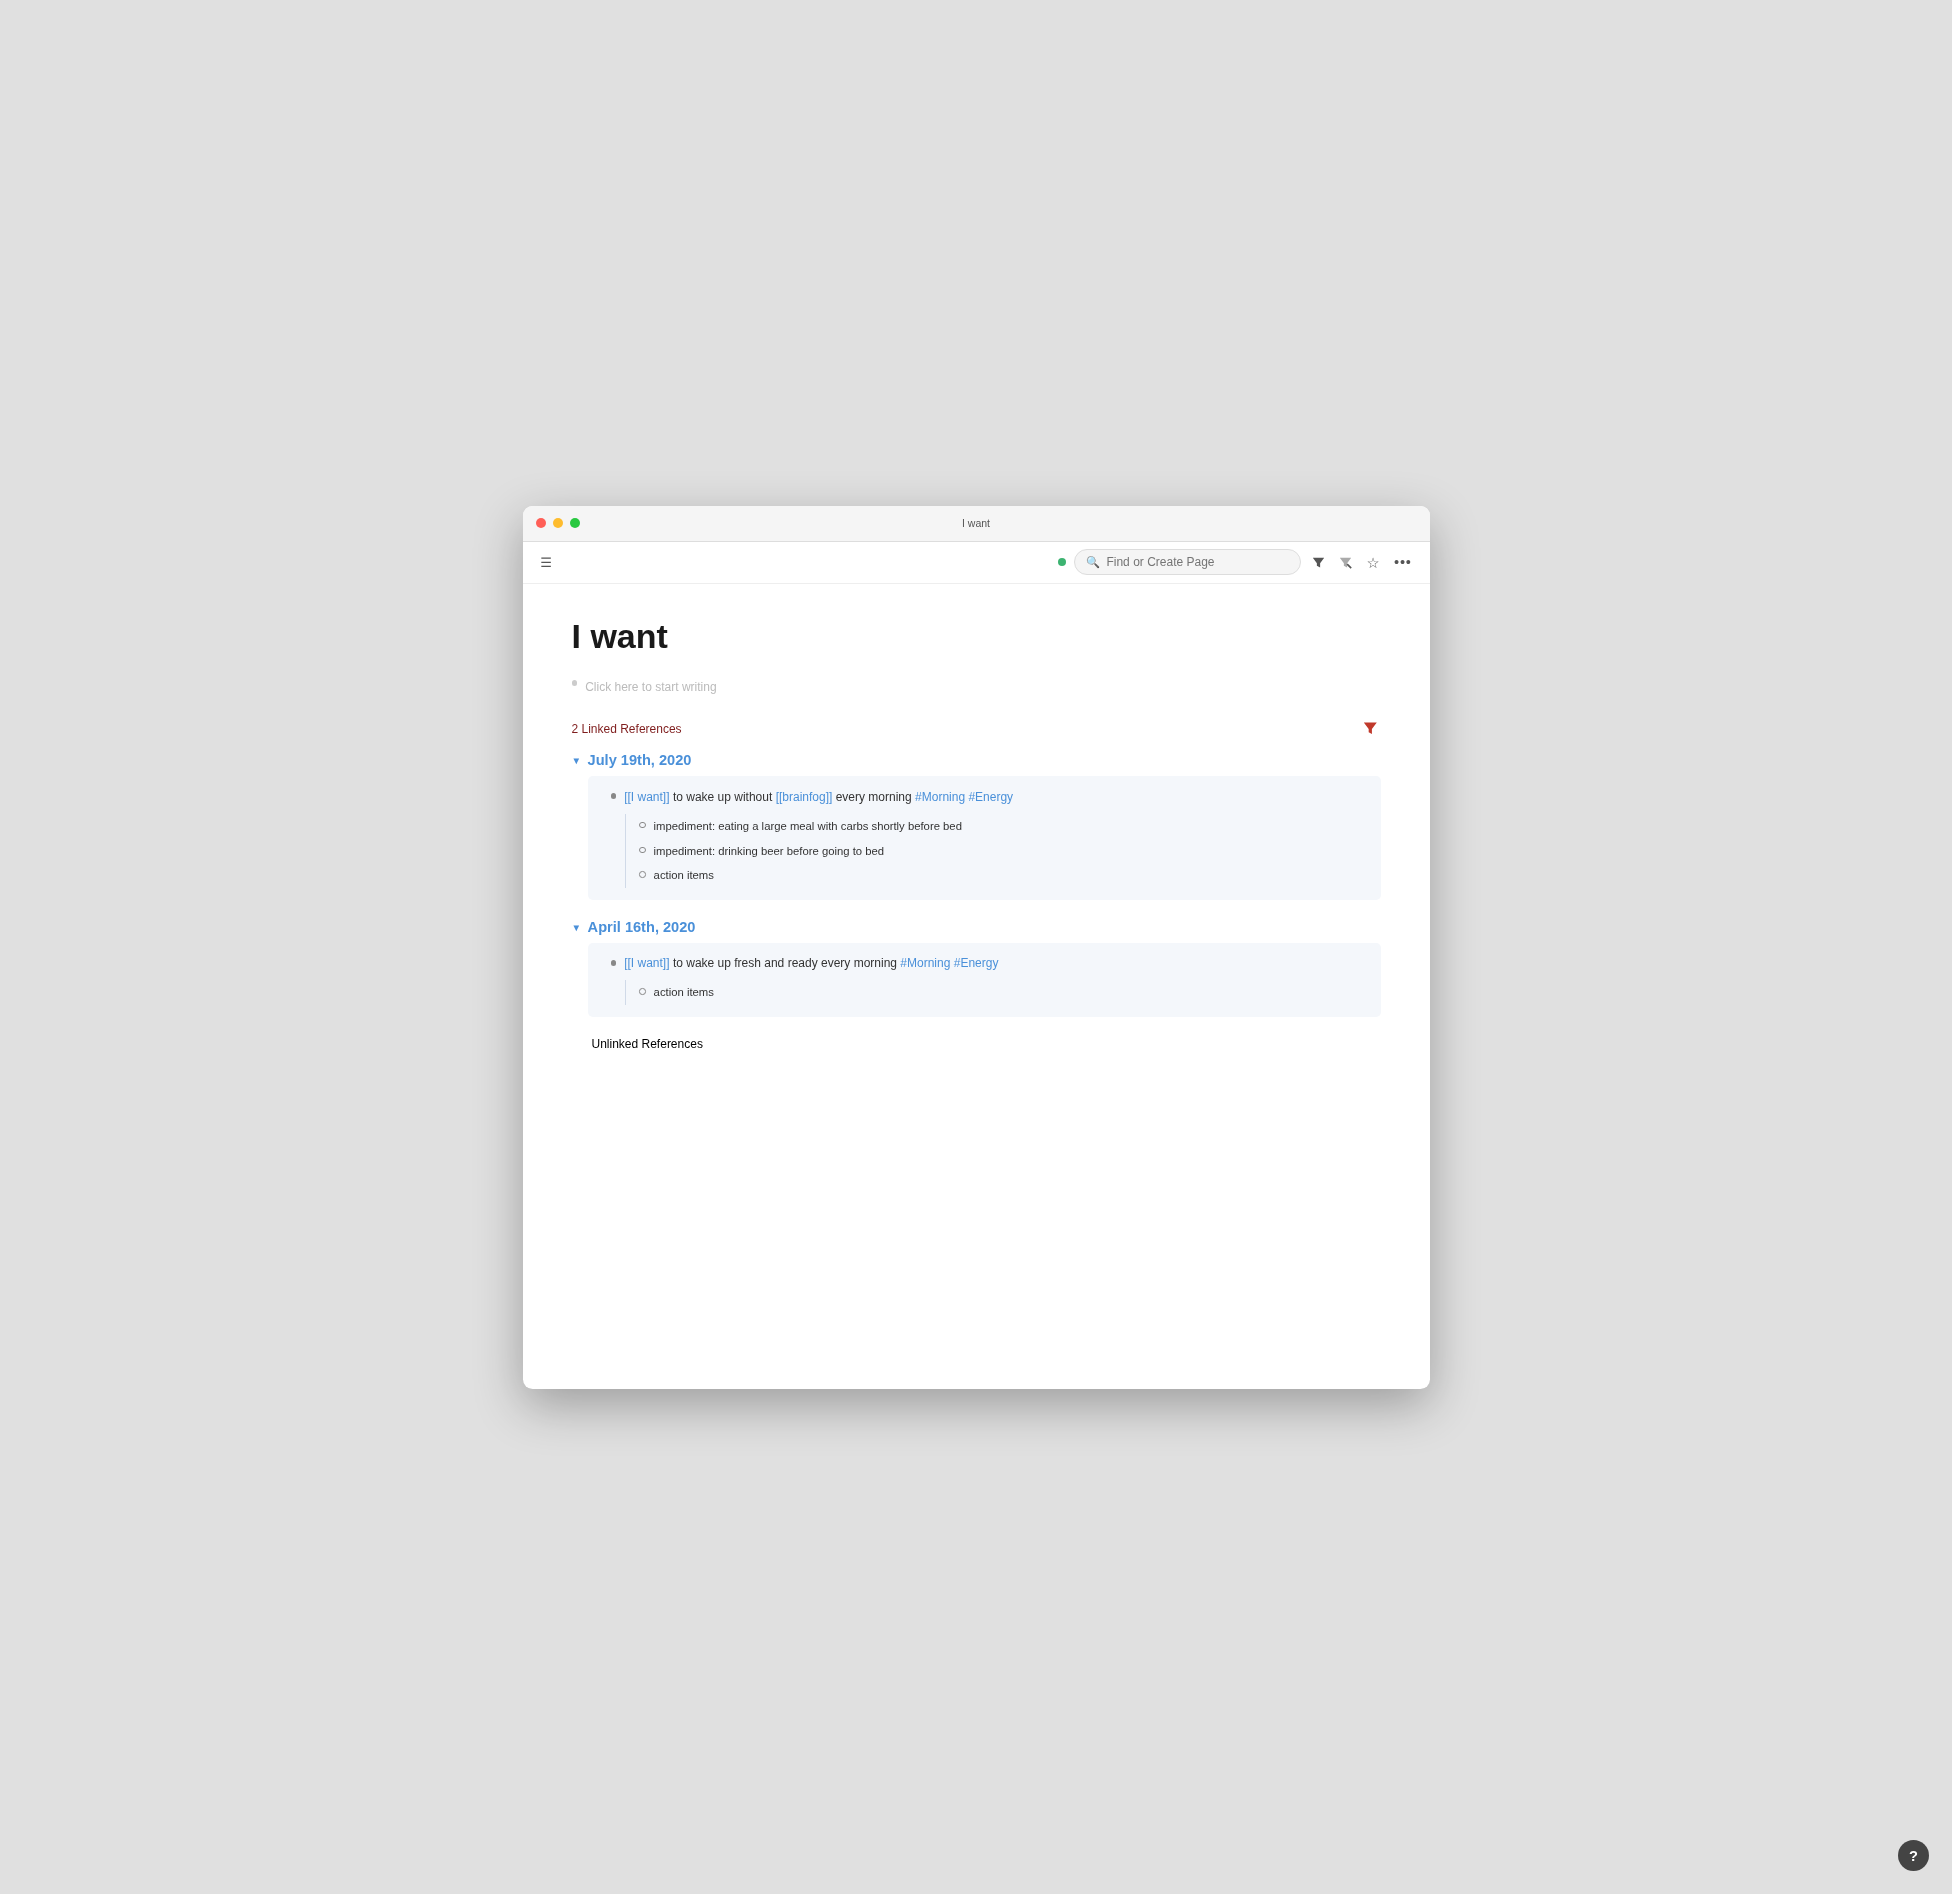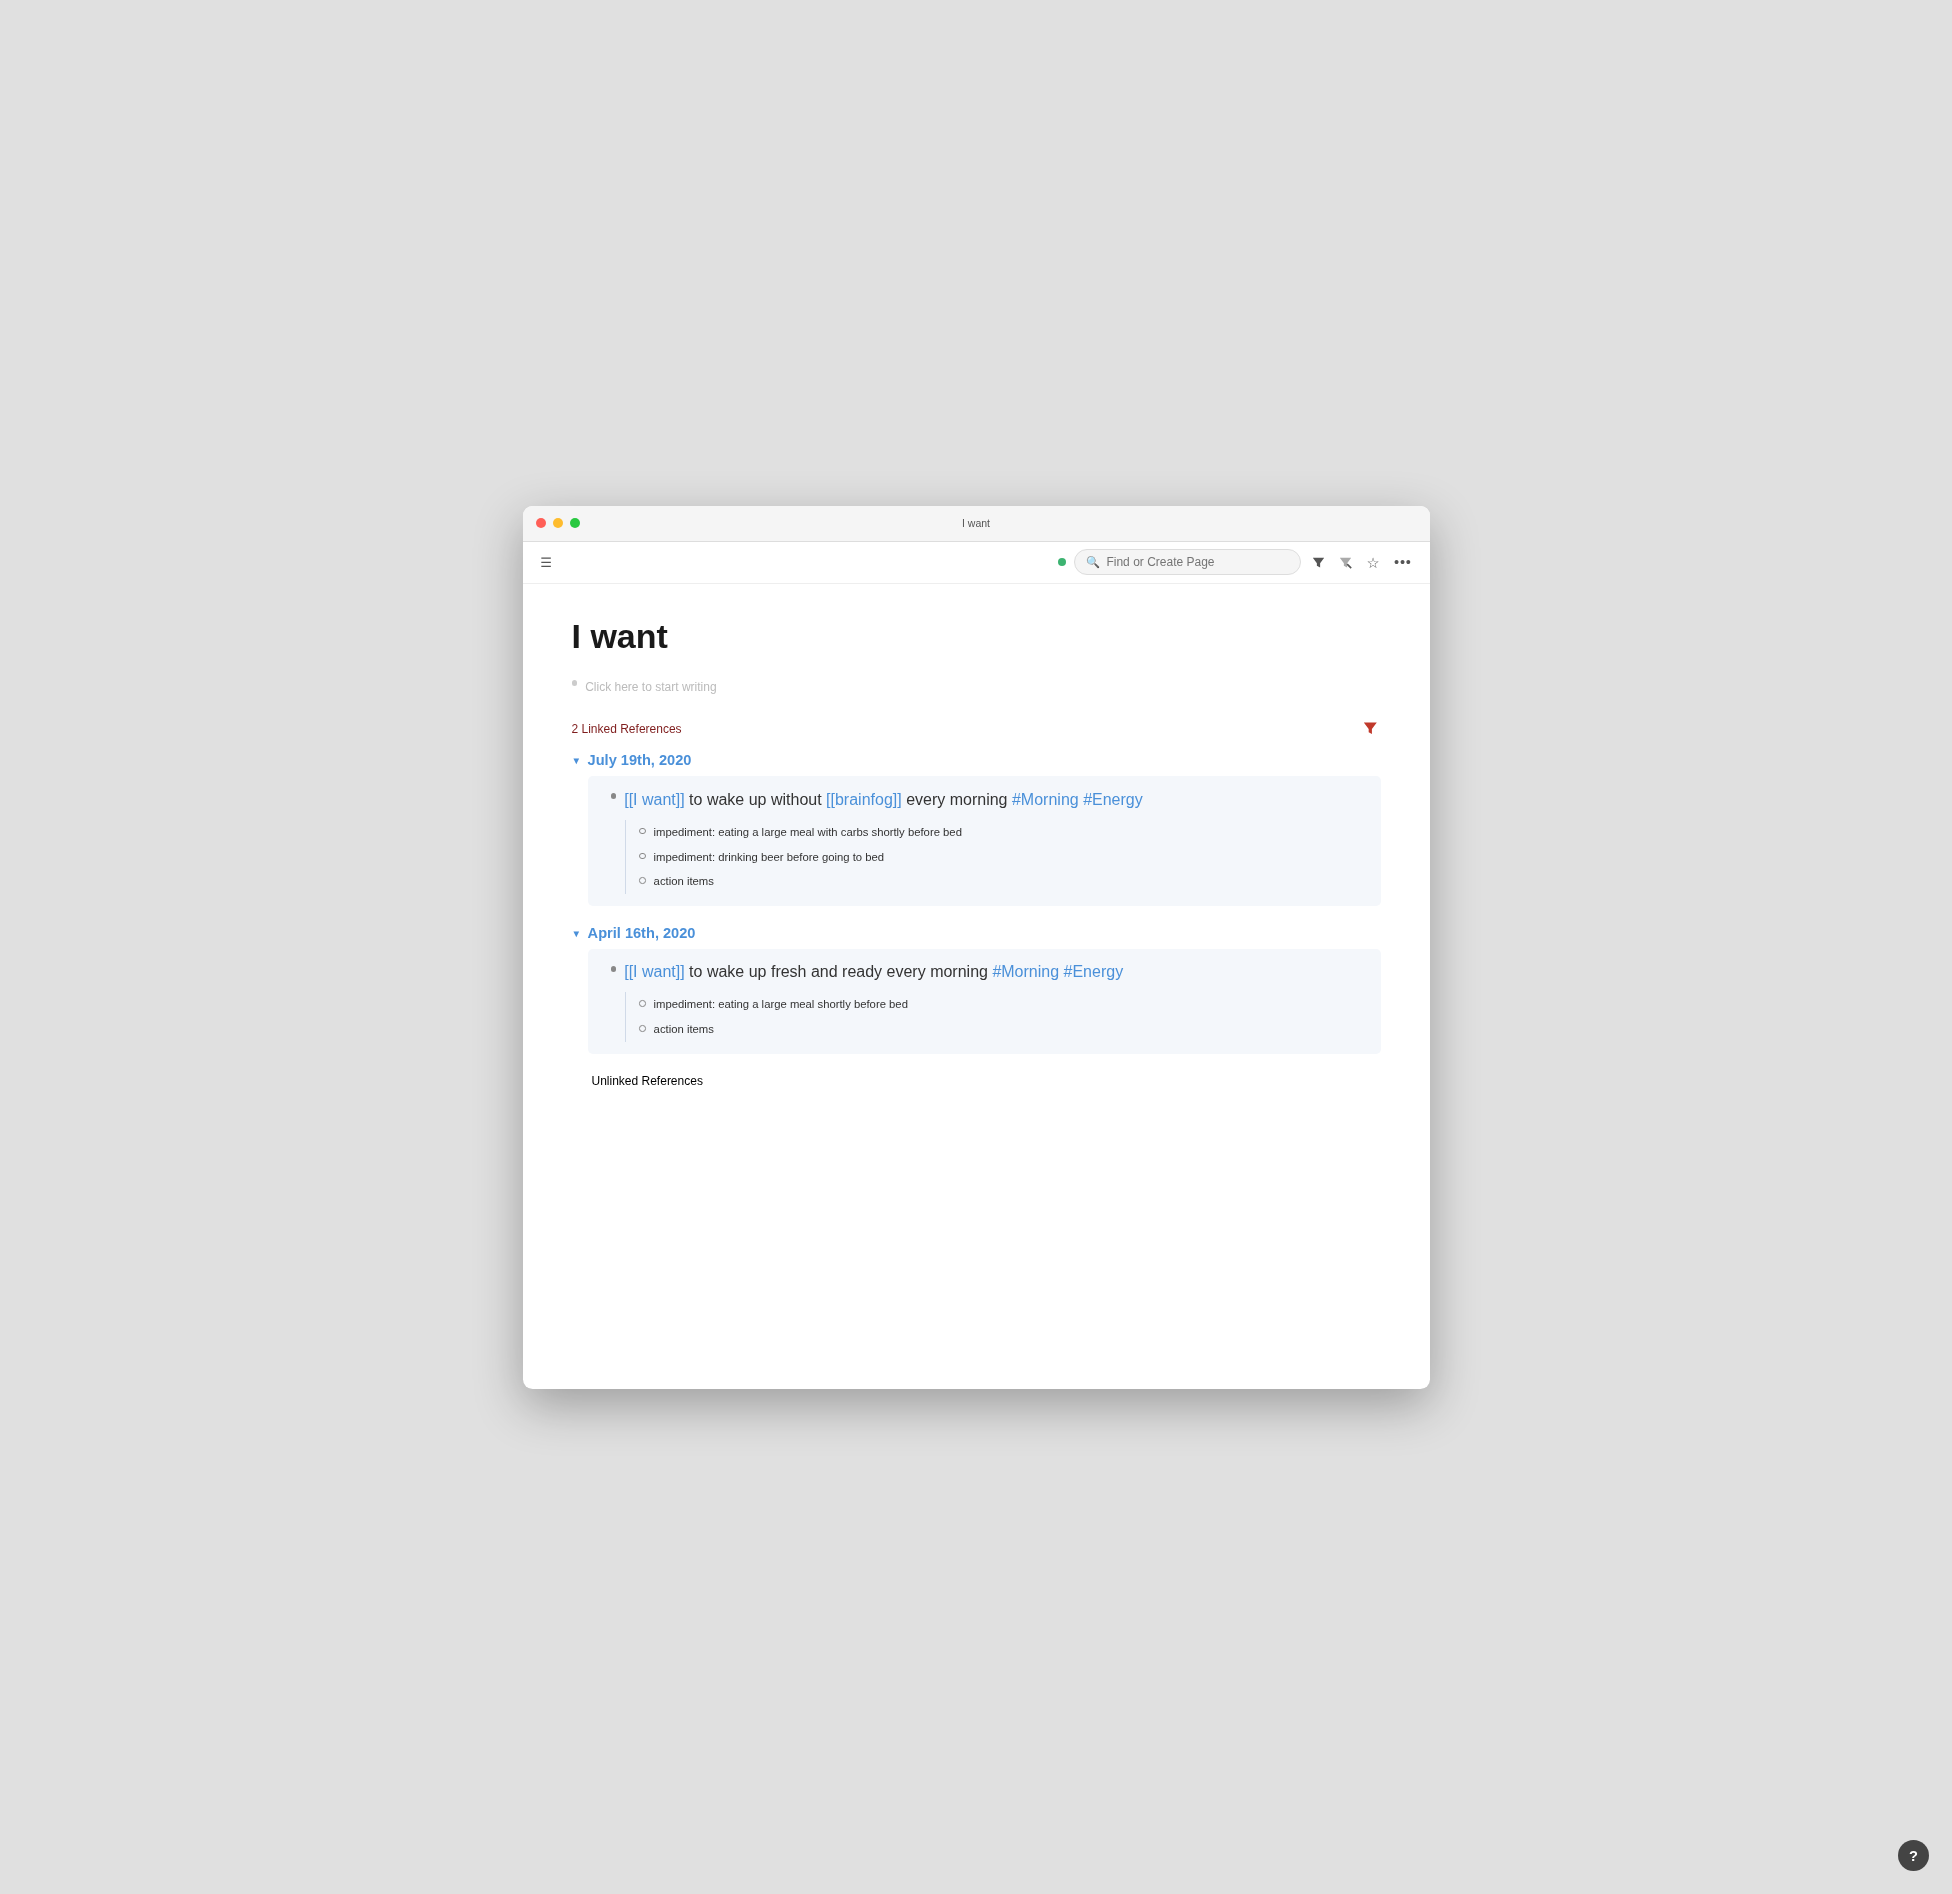--- a/index.html
+++ b/index.html
@@ -204,21 +204,21 @@
       border-radius: 4.9px;
       padding: 11.3px 14.6px 11.3px 23px;
       margin-left: 16px;
     }
 
     .ref-main-bullet {
       display: flex;
       align-items: flex-start;
       gap: 8px;
       margin-bottom: 8px;
-      font-size: 16px;
+      font-size: 12px;
       color: #333;
       line-height: 1.5;
     }
 
     .ref-bullet-dot {
       width: 5.7px;
       height: 5.7px;
       border-radius: 50%;
       background: #888;
       flex-shrink: 0;
@@ -405,24 +405,20 @@
             <span class="link-text">[[I want]]</span>
             <span> to wake up fresh and ready every morning </span>
             <span class="hash-tag">#Morning</span>
             <span> </span>
             <span class="hash-tag">#Energy</span>
           </span>
         </div>
         <div class="sub-items">
           <div class="sub-item">
             <span class="sub-bullet"></span>
-            <span class="sub-item-text"><strong>impediment:</strong> eating a large meal shortly before bed</span>
-          </div>
-          <div class="sub-item">
-            <span class="sub-bullet"></span>
             <span class="sub-item-text"><strong>action items</strong></span>
           </div>
         </div>
       </div>
     </div>
 
     <div>
       <span class="unlinked-refs-label">Unlinked References</span>
     </div>
 

